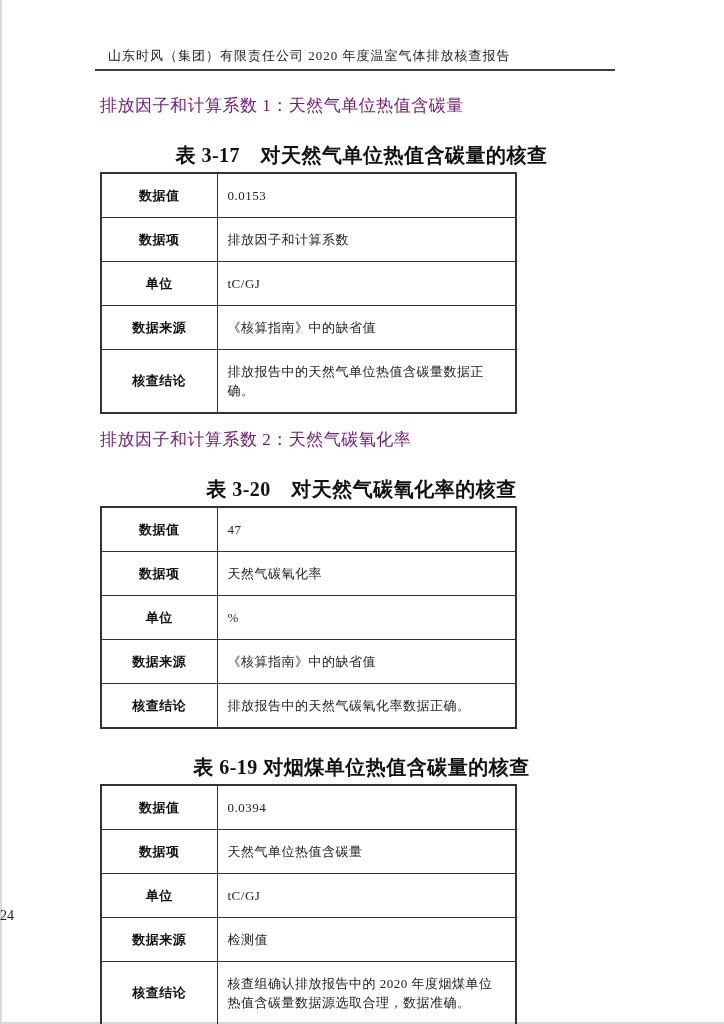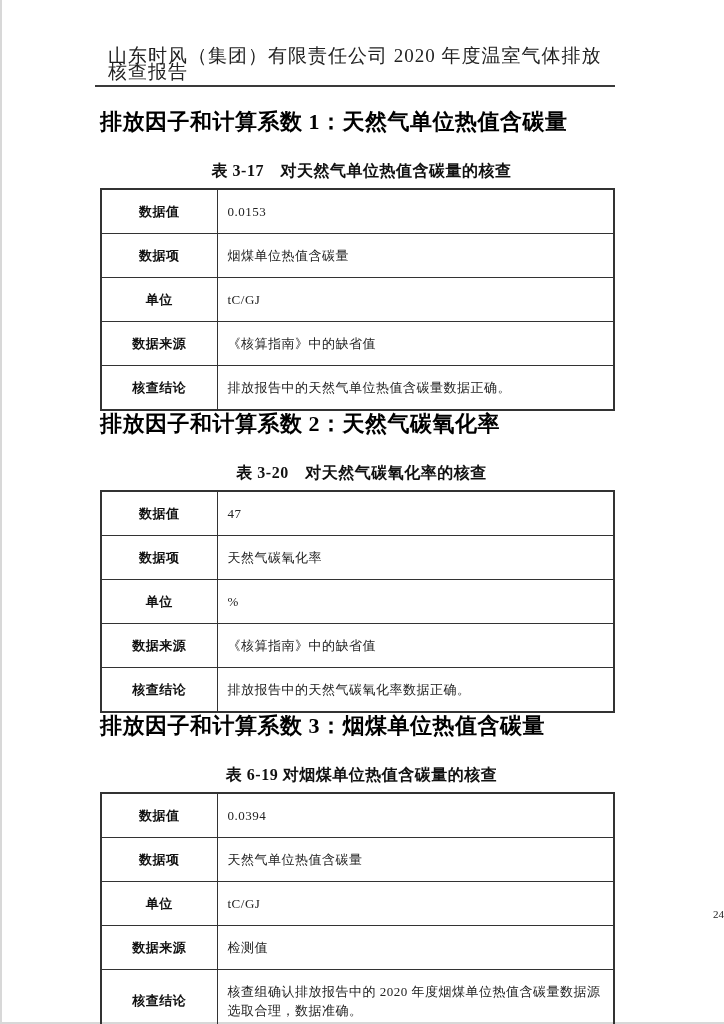--- a/index.html
+++ b/index.html
@@ -21,51 +21,51 @@
   }
   .doc-header {
     margin-left: 95px;
     width: 520px;
     border-bottom: 2px solid #3a3a3a;
     padding-bottom: 5px;
     box-sizing: border-box;
   }
   .doc-header-text {
     padding-left: 13px;
-    font-size: 19px;
+    font-size: 13px;
     line-height: 16px;
     letter-spacing: 1px;
     color: #222;
   }
   .doc-body {
     margin-left: 100px;
     width: 523px;
   }
   .sec-heading {
     margin: 24px 0 0 0;
-    font-size: 22px;
+    font-size: 17px;
     line-height: 22px;
-    font-weight: bold;
-    color: #000000;
+    font-weight: normal;
+    color: #701a75;
     font-family: "Liberation Serif", "DejaVu Serif", serif;
     letter-spacing: 0.5px;
   }
-  .sec-heading.mt { margin-top: 2px; }
+  .sec-heading.mt { margin-top: 15px; }
   .tbl-caption {
     margin: 28px 0 0 0;
     text-align: center;
     font-weight: bold;
-    font-size: 16px;
+    font-size: 20px;
     line-height: 20px;
     color: #111;
     letter-spacing: 0.5px;
   }
   .kv-table {
     margin-top: 7px;
-    width: 515px;
+    width: 417px;
     border-collapse: collapse;
     table-layout: fixed;
     border: 2px solid #333;
   }
   .kv-table td {
     border: 1px solid #333;
     font-size: 13px;
     vertical-align: middle;
     box-sizing: border-box;
   }
@@ -82,22 +82,22 @@
     text-align: left;
     line-height: 19px;
     color: #222;
     letter-spacing: 0.5px;
   }
   .page-footer {
     position: absolute;
     left: 0;
     top: 908px;
     width: 724px;
-    text-align: right;
-    font-size: 11px;
+    text-align: left;
+    font-size: 14px;
     color: #222;
   }
 </style>
 </head>
 <body>
 
 <div class="page">
 
   <div class="doc-header">
     <div class="doc-header-text">山东时风（集团）有限责任公司 2020 年度温室气体排放核查报告</div>
@@ -109,21 +109,21 @@
       <h2 class="sec-heading">排放因子和计算系数 1：天然气单位热值含碳量</h2>
       <p class="tbl-caption">表 3-17　对天然气单位热值含碳量的核查</p>
       <table class="kv-table">
         <tbody>
           <tr>
             <td class="k">数据值</td>
             <td class="v">0.0153</td>
           </tr>
           <tr>
             <td class="k">数据项</td>
-            <td class="v">烟煤单位热值含碳量</td>
+            <td class="v">排放因子和计算系数</td>
           </tr>
           <tr>
             <td class="k">单位</td>
             <td class="v">tC/GJ</td>
           </tr>
           <tr>
             <td class="k">数据来源</td>
             <td class="v">《核算指南》中的缺省值</td>
           </tr>
           <tr>
@@ -157,21 +157,20 @@
           </tr>
           <tr>
             <td class="k">核查结论</td>
             <td class="v">排放报告中的天然气碳氧化率数据正确。</td>
           </tr>
         </tbody>
       </table>
     </section>
 
     <section>
-      <h2 class="sec-heading mt">排放因子和计算系数 3：烟煤单位热值含碳量</h2>
       <p class="tbl-caption">表 6-19 对烟煤单位热值含碳量的核查</p>
       <table class="kv-table">
         <tbody>
           <tr>
             <td class="k">数据值</td>
             <td class="v">0.0394</td>
           </tr>
           <tr>
             <td class="k">数据项</td>
             <td class="v">天然气单位热值含碳量</td>

